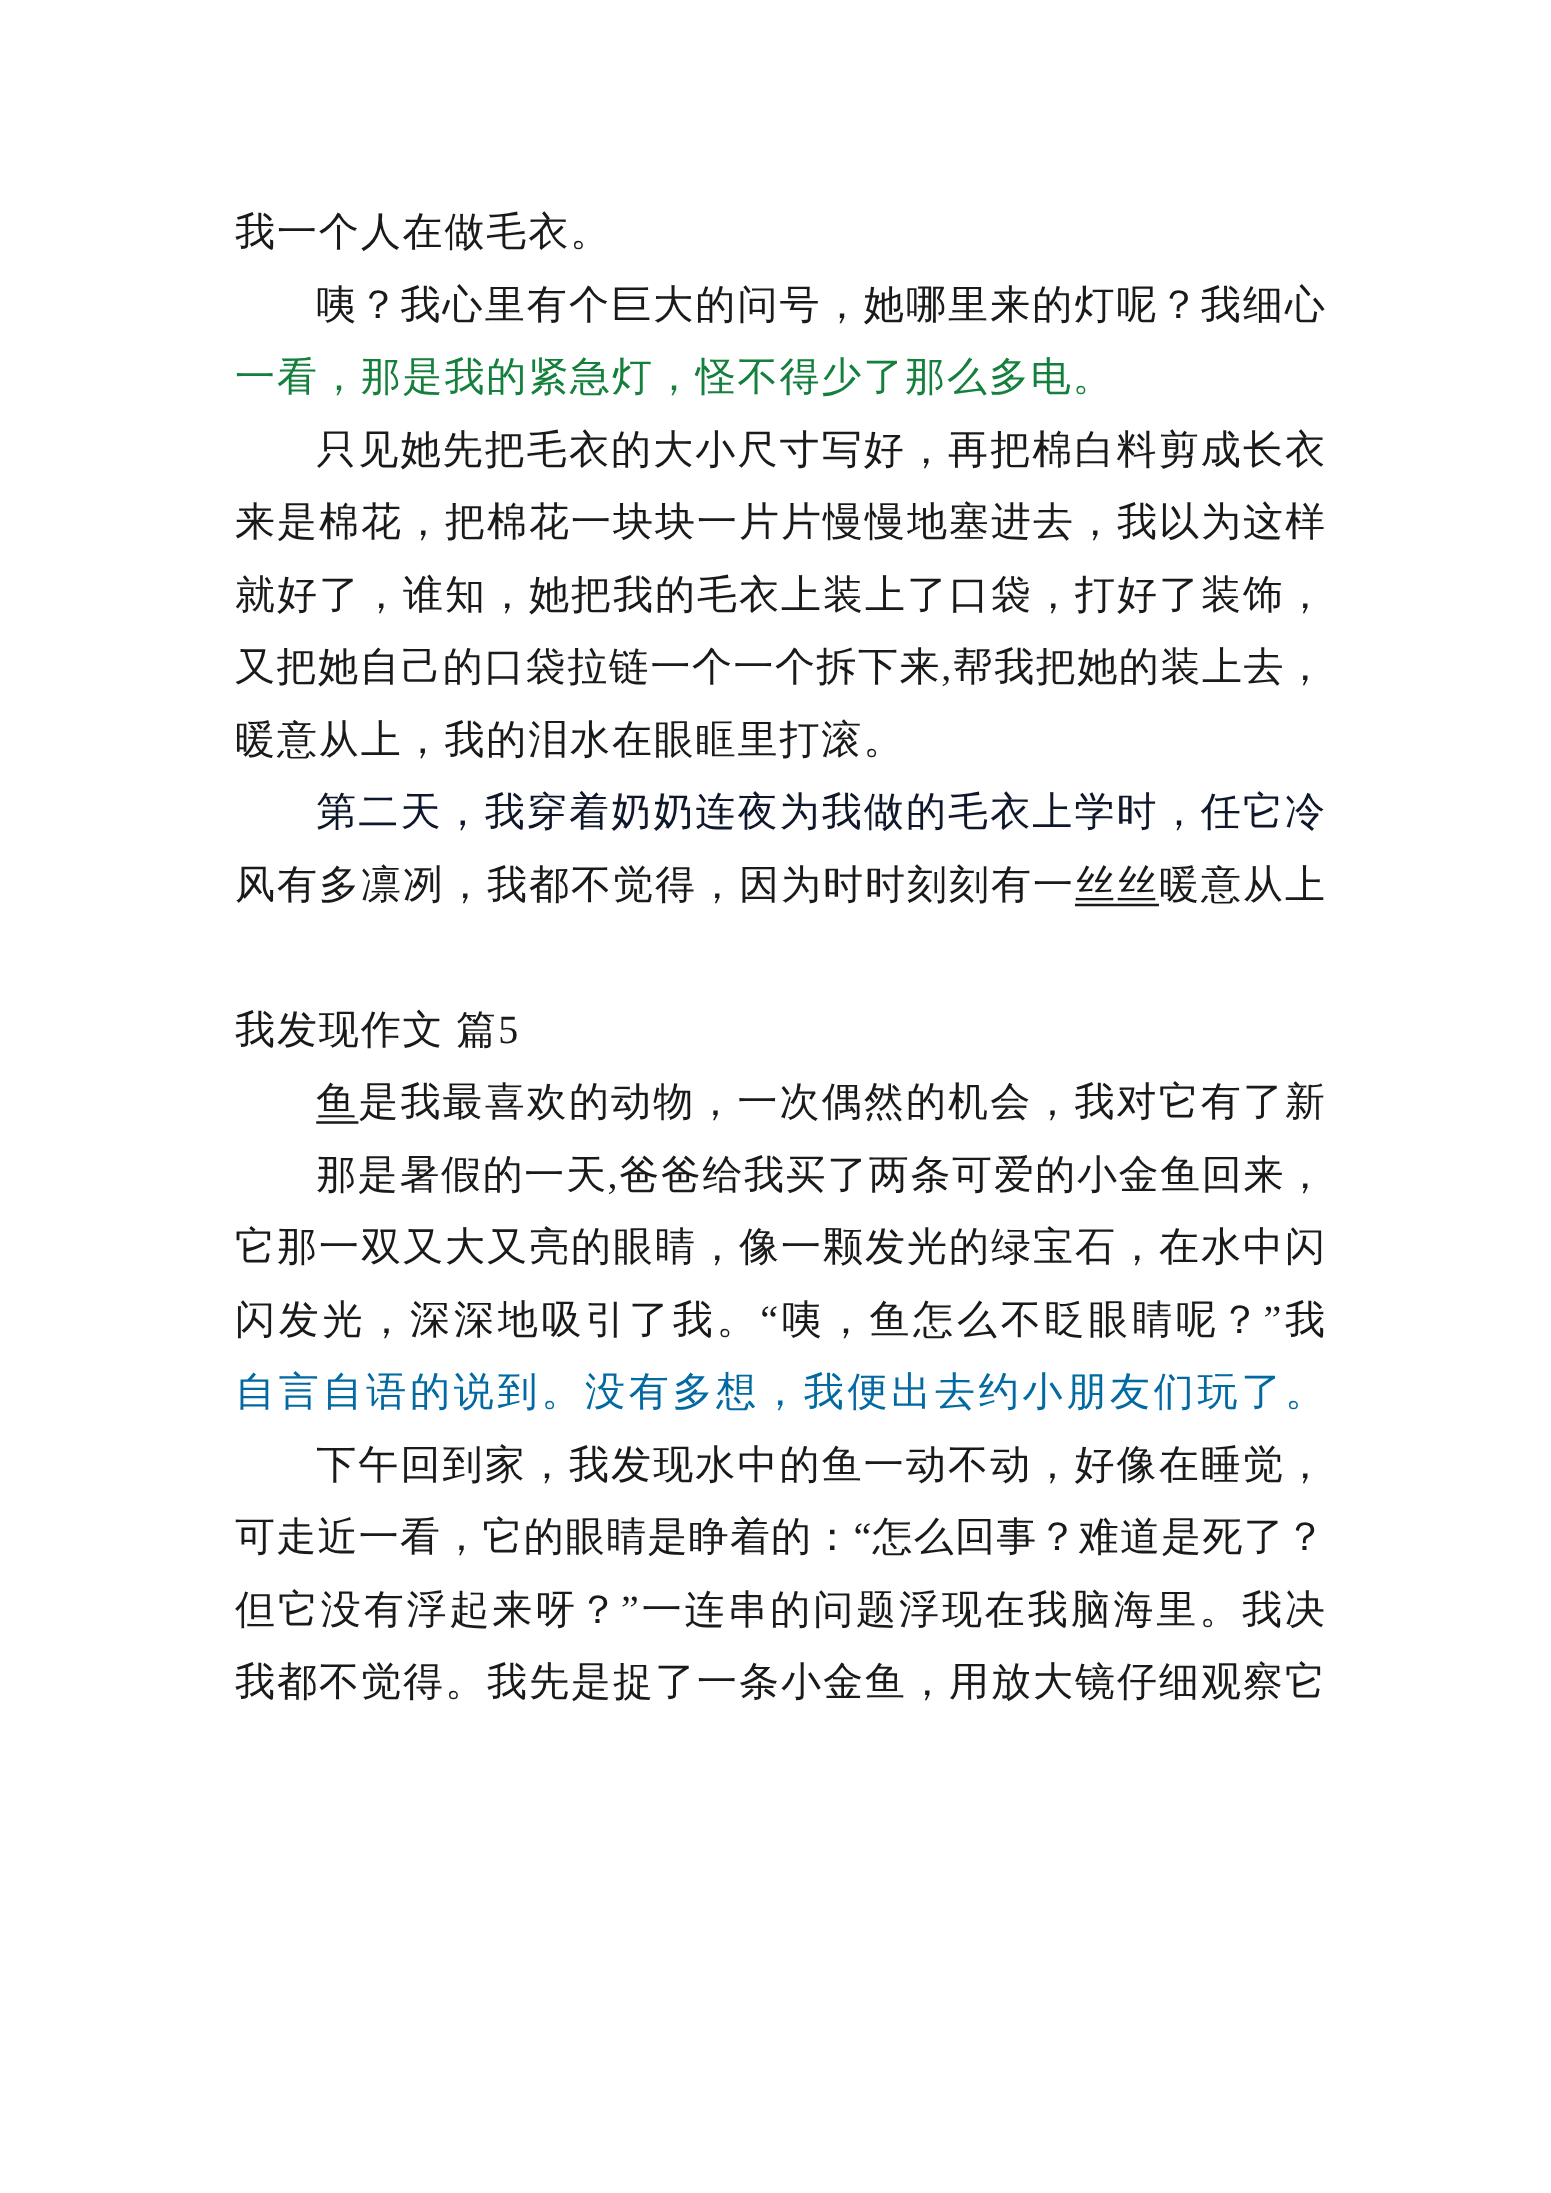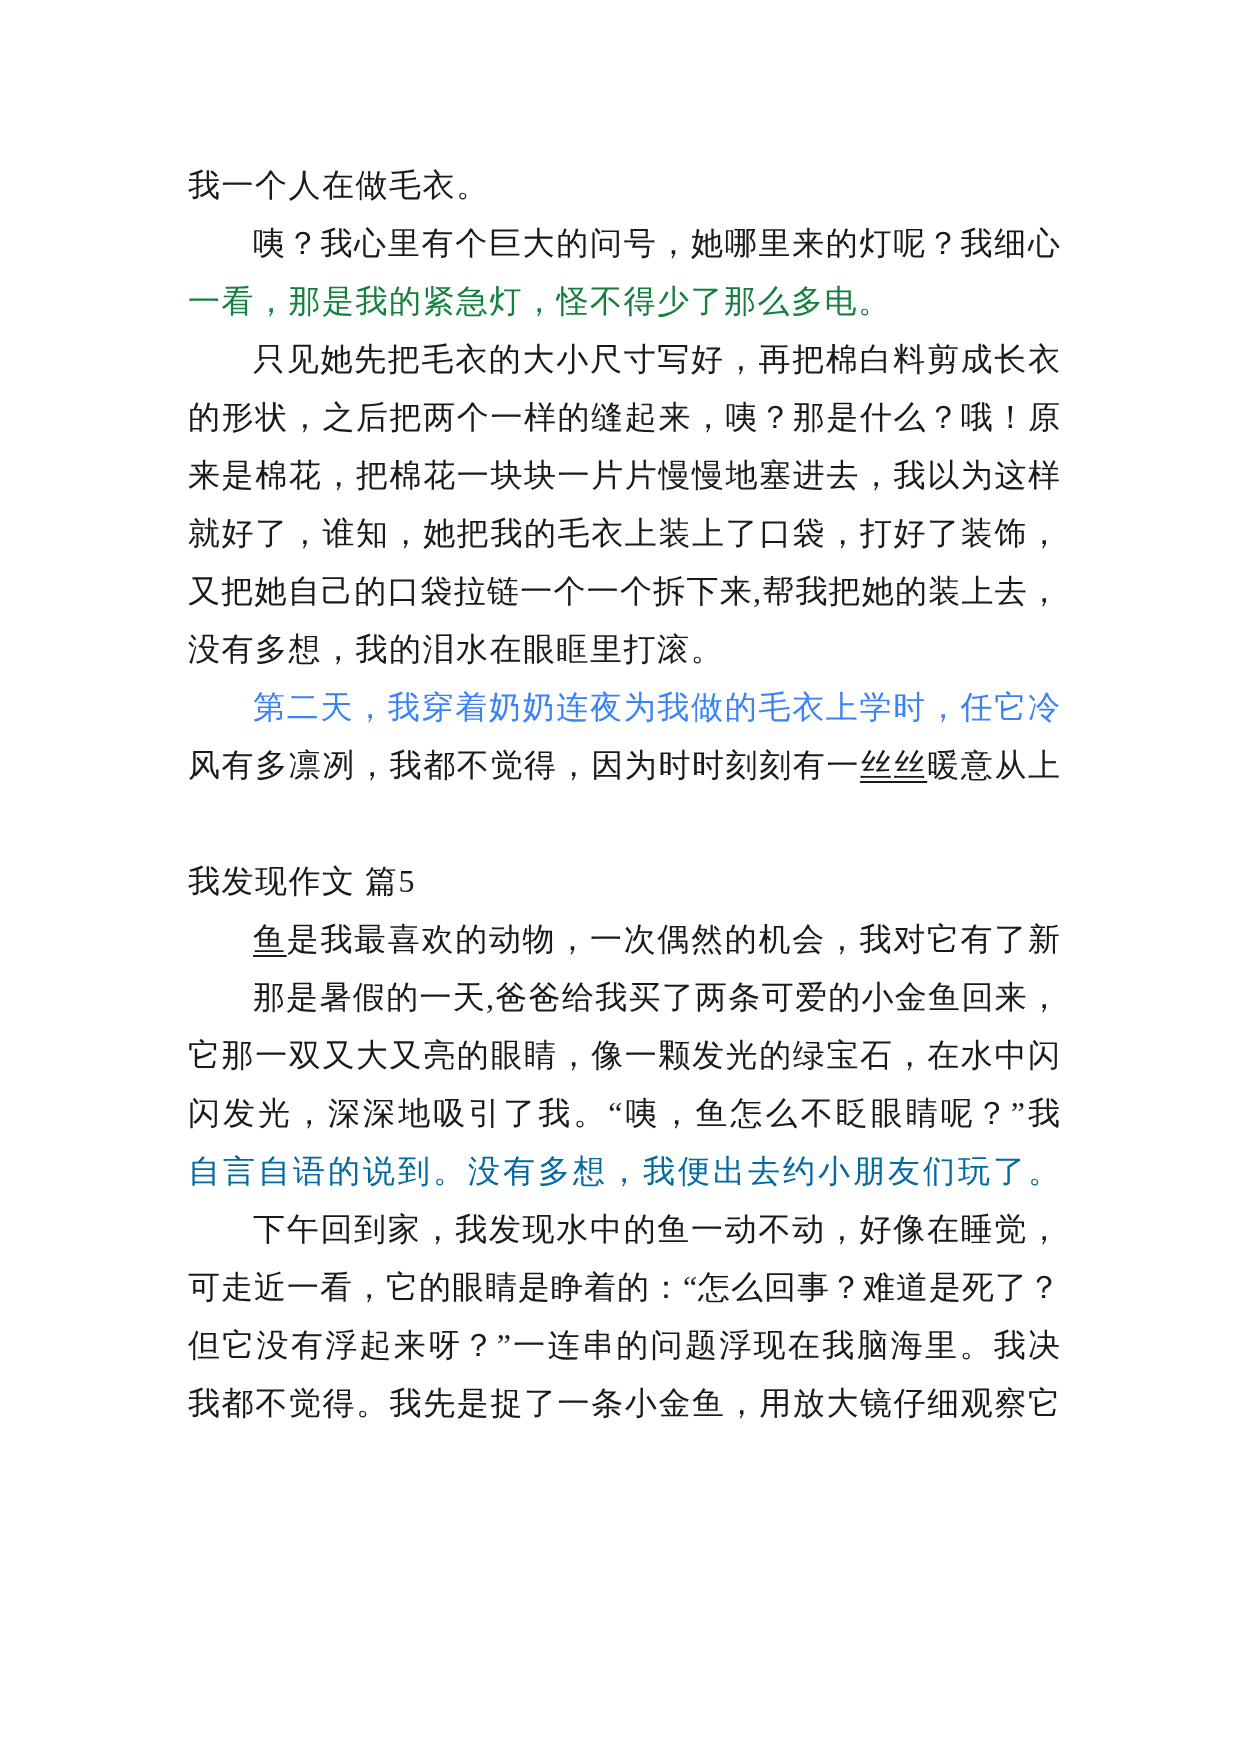--- a/index.html
+++ b/index.html
@@ -60,26 +60,25 @@
 </style>
 </head>
 <body style="background: rgb(255, 255, 255);">
 
 <div class="page">
   <div class="doc">
       <div class="line" style="color: rgb(26, 26, 26);"><span>我一个人在做毛衣。</span></div>
       <div class="line full indent" style="color: rgb(26, 26, 26);"><span>咦？我心里有个巨大的问号，她哪里来的灯呢？我细心</span></div>
       <div class="line" style="color: #15803d;"><span>一看，那是我的紧急灯，怪不得少了那么多电。</span></div>
       <div class="line full indent" style="color: rgb(26, 26, 26);"><span>只见她先把毛衣的大小尺寸写好，再把棉白料剪成长衣</span></div>
-      <div class="line full" style="color: rgb(26, 26, 26);"><span>的形状，之后把两个一样的缝起来，咦？那是什么？哦！原</span></div>
       <div class="line full" style="color: rgb(26, 26, 26);"><span>来是棉花，把棉花一块块一片片慢慢地塞进去，我以为这样</span></div>
       <div class="line full" style="color: rgb(26, 26, 26);"><span>就好了，谁知，她把我的毛衣上装上了口袋，打好了装饰，</span></div>
       <div class="line full" style="color: rgb(26, 26, 26);"><span>又把她自己的口袋拉链一个一个拆下来,帮我把她的装上去，</span></div>
-      <div class="line" style="color: rgb(26, 26, 26);"><span>没有多想，我的泪水在眼眶里打滚。</span></div>
-      <div class="line full indent" style="color: #3b82f6;"><span>第二天，我穿着奶奶连夜为我做的毛衣上学时，任它冷</span></div>
+      <div class="line" style="color: rgb(26, 26, 26);"><span>暖意从上，我的泪水在眼眶里打滚。</span></div>
+      <div class="line full indent" style="color: #0f172a;"><span>第二天，我穿着奶奶连夜为我做的毛衣上学时，任它冷</span></div>
       <div class="line full" style="color: rgb(26, 26, 26);"><span>风有多凛冽，我都不觉得，因为时时刻刻有一</span><span class="u">丝丝</span><span>暖意从上</span></div>
       <div class="line blank" style="color: rgb(26, 26, 26);"></div>
       <div class="line heading" style="color: rgb(26, 26, 26);"><span>我发现作文 篇5</span></div>
       <div class="line full indent" style="color: rgb(26, 26, 26);"><span class="u">鱼</span><span>是我最喜欢的动物，一次偶然的机会，我对它有了新</span></div>
       <div class="line full indent" style="color: rgb(26, 26, 26);"><span>那是暑假的一天,爸爸给我买了两条可爱的小金鱼回来，</span></div>
       <div class="line full" style="color: rgb(26, 26, 26);"><span>它那一双又大又亮的眼睛，像一颗发光的绿宝石，在水中闪</span></div>
       <div class="line full" style="color: rgb(26, 26, 26);"><span>闪发光，深深地吸引了我。“咦，鱼怎么不眨眼睛呢？”我</span></div>
       <div class="line full" style="color: #0369a1;"><span>自言自语的说到。没有多想，我便出去约小朋友们玩了。</span></div>
       <div class="line full indent" style="color: rgb(26, 26, 26);"><span>下午回到家，我发现水中的鱼一动不动，好像在睡觉，</span></div>
       <div class="line full" style="color: rgb(26, 26, 26);"><span>可走近一看，它的眼睛是睁着的：“怎么回事？难道是死了？</span></div>

